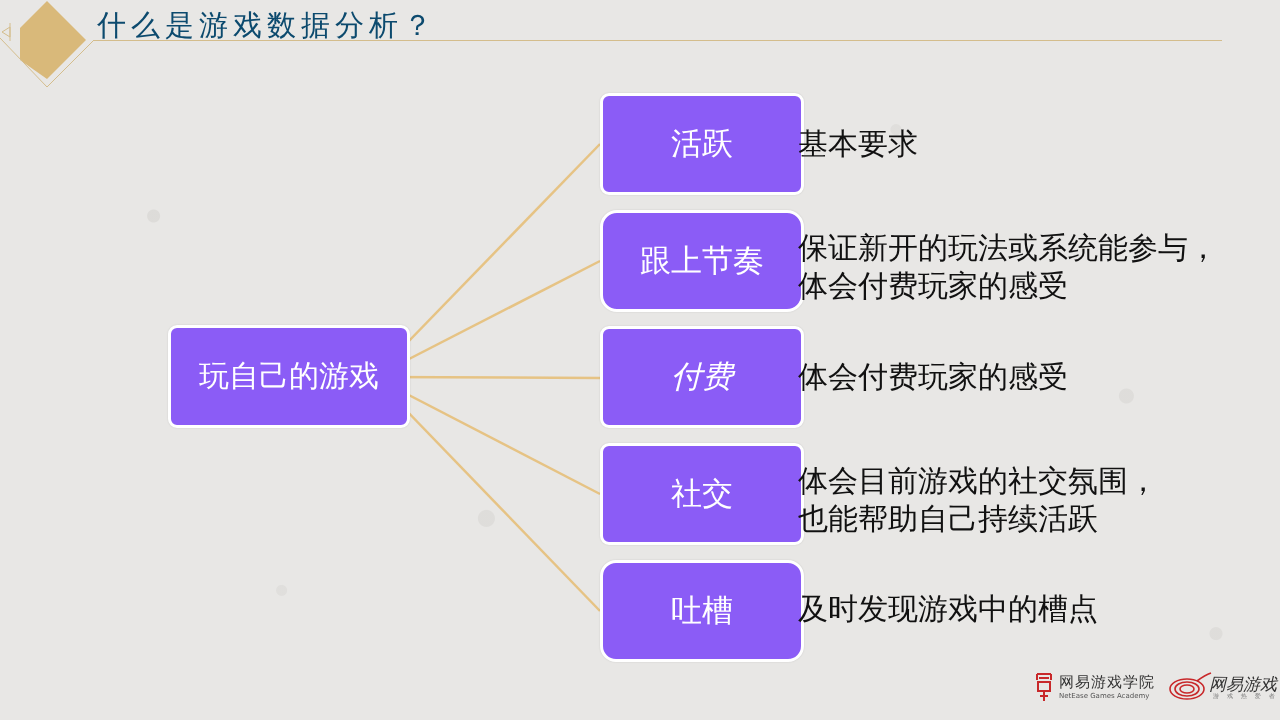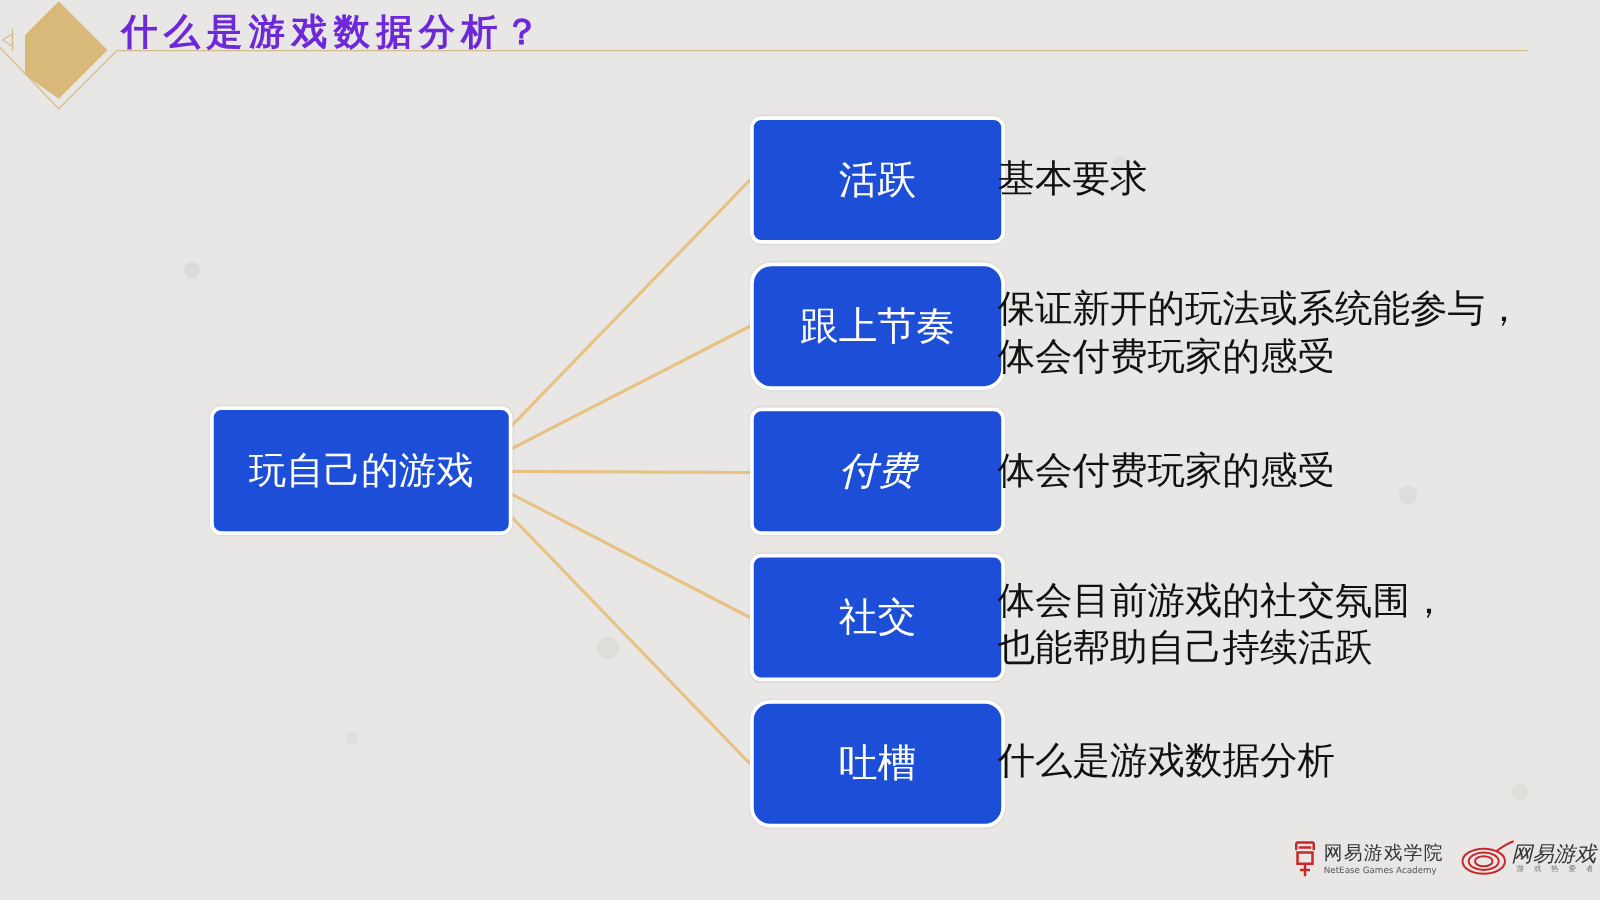--- a/index.html
+++ b/index.html
@@ -15,31 +15,31 @@
       radial-gradient(circle at 38% 72%, rgba(200,198,194,0.3) 0 8px, transparent 9px),
       radial-gradient(circle at 70% 18%, rgba(205,203,199,0.3) 0 5px, transparent 6px),
       radial-gradient(circle at 88% 55%, rgba(200,198,194,0.3) 0 7px, transparent 8px),
       radial-gradient(circle at 55% 90%, rgba(205,203,199,0.3) 0 6px, transparent 7px),
       radial-gradient(circle at 22% 82%, rgba(200,198,194,0.25) 0 5px, transparent 6px),
       radial-gradient(circle at 95% 88%, rgba(200,198,194,0.3) 0 6px, transparent 7px);
   }
   .header-deco { position: absolute; left: 0; top: 0; }
   .title {
     position: absolute; left: 97px; top: 6px;
-    font-size: 29px; letter-spacing: 5px; color: #6d28d9;
-    font-weight: 700;
+    font-size: 29px; letter-spacing: 5px; color: #0c4a6e;
+    font-weight: 400;
   }
   .title-rule {
     position: absolute; left: 94px; top: 40px; width: 1128px; height: 1px;
     background: #d4bd8c;
   }
   .connectors { position: absolute; left: 0; top: 0; }
   .node {
     position: absolute; box-sizing: border-box;
-    background: #1d4ed8; border: 3px solid #ffffff; border-radius: 9px;
+    background: #8b5cf6; border: 3px solid #ffffff; border-radius: 9px;
     color: #ffffff; display: flex; align-items: center; justify-content: center;
     font-size: 31px; box-shadow: 0 0 2px rgba(0,0,0,0.12);
   }
   .root { left: 133px; top: 325px; width: 242px; height: 103px; font-size: 30px; margin-left: 35px; }
   .child { left: 600px; width: 204px; height: 102px; }
   .desc {
     position: absolute; left: 798px; color: #111111;
     font-size: 30px; line-height: 38px; white-space: pre-line;
   }
   .footer-logos { position: absolute; left: 1034px; top: 670px; display: flex; align-items: center; gap: 12px; }
@@ -95,21 +95,21 @@
 <div class="node child" style="top:560px;border-radius:16px;">
   <span>吐槽</span>
 </div>
 
 <div class="desc" style="top:125px;">基本要求</div>
 <div class="desc" style="top:229px;">保证新开的玩法或系统能参与，
 体会付费玩家的感受</div>
 <div class="desc" style="top:358px;">体会付费玩家的感受</div>
 <div class="desc" style="top:462px;">体会目前游戏的社交氛围，
 也能帮助自己持续活跃</div>
-<div class="desc" style="top:590px;">什么是游戏数据分析</div>
+<div class="desc" style="top:590px;">及时发现游戏中的槽点</div>
 
 <div class="footer-logos">
   <div class="academy">
     <svg class="academy-mark" viewBox="0 0 20 34">
       <g stroke="#c8282a" stroke-width="2" fill="none">
         <path d="M3,4 L17,4 M3,4 L3,10 M17,4 L17,10 M5,8 L15,8"></path>
         <rect x="4" y="12" width="12" height="9"></rect>
         <path d="M10,21 L10,31 M6,26 L14,26"></path>
       </g>
     </svg>

